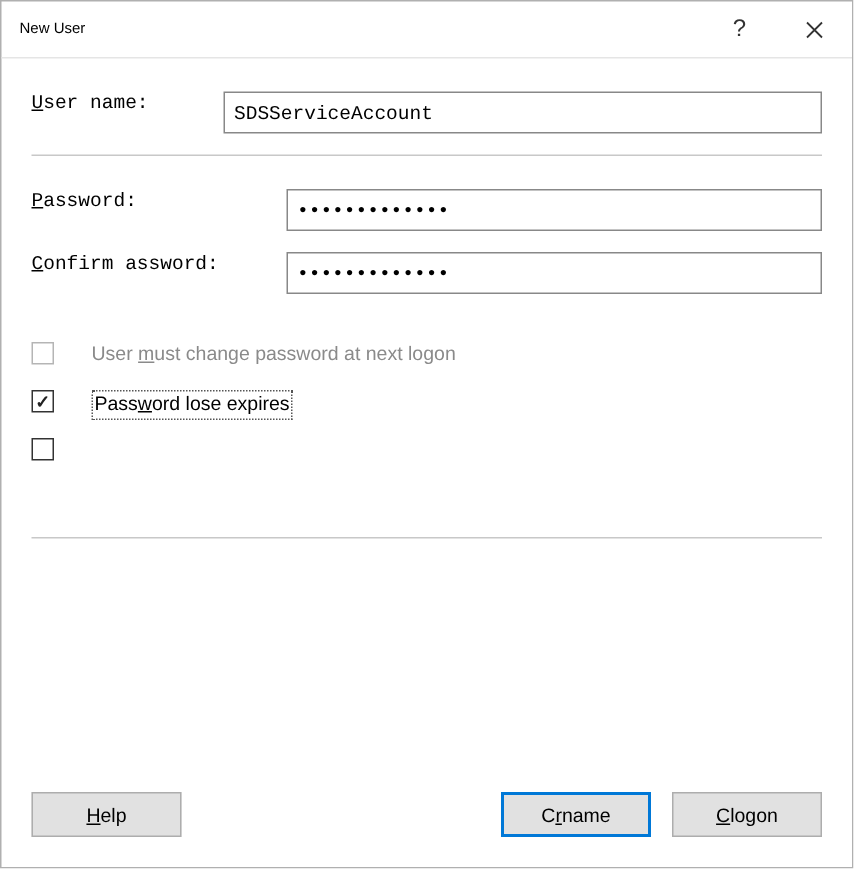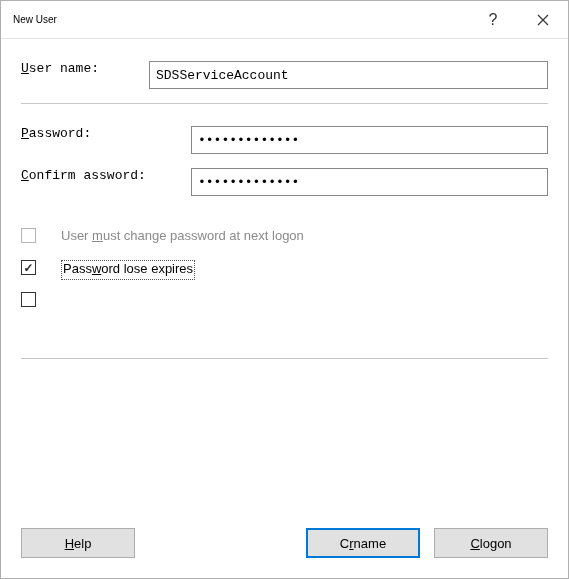--- a/index.html
+++ b/index.html
@@ -104,21 +104,21 @@
   .chk-label.focused {
     border: 1px dotted #555;
     padding: 0 1px;
   }
   .btnrow {
     display: flex;
     padding: 0 20px 20px 20px;
   }
   .btnrow .spacer { flex: 1; }
   .btn {
-    width: 114px;
+    width: 100px;
     height: 30px;
     background: #e1e1e1;
     border: 1px solid #adadad;
     font-family: inherit;
     font-size: 13px;
     margin-left: 14px;
     display: flex;
     align-items: center;
     justify-content: center;
   }

